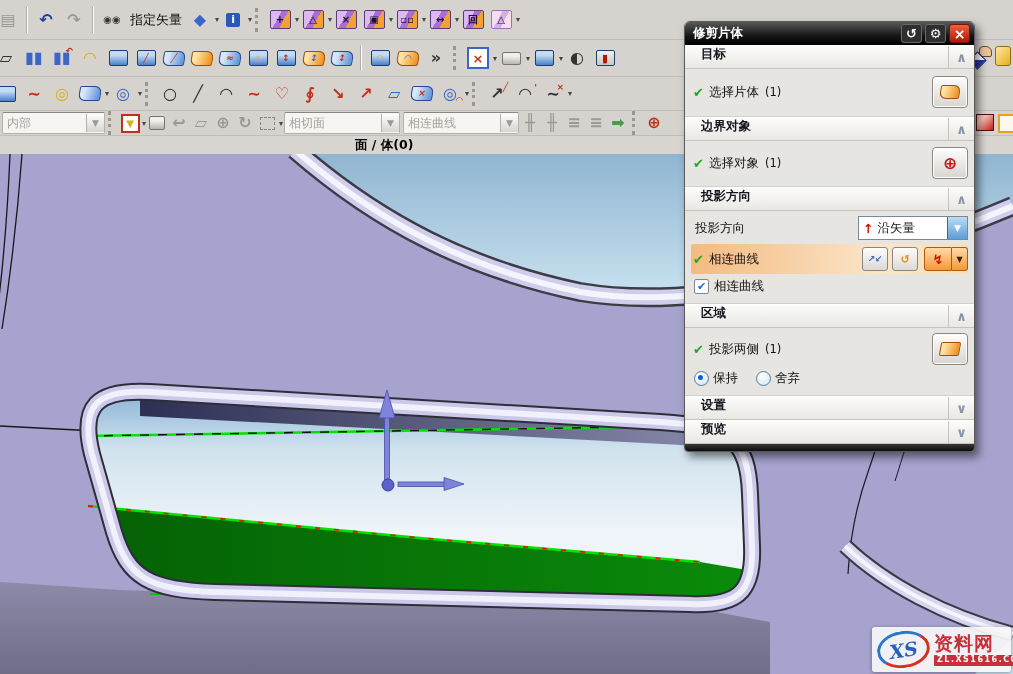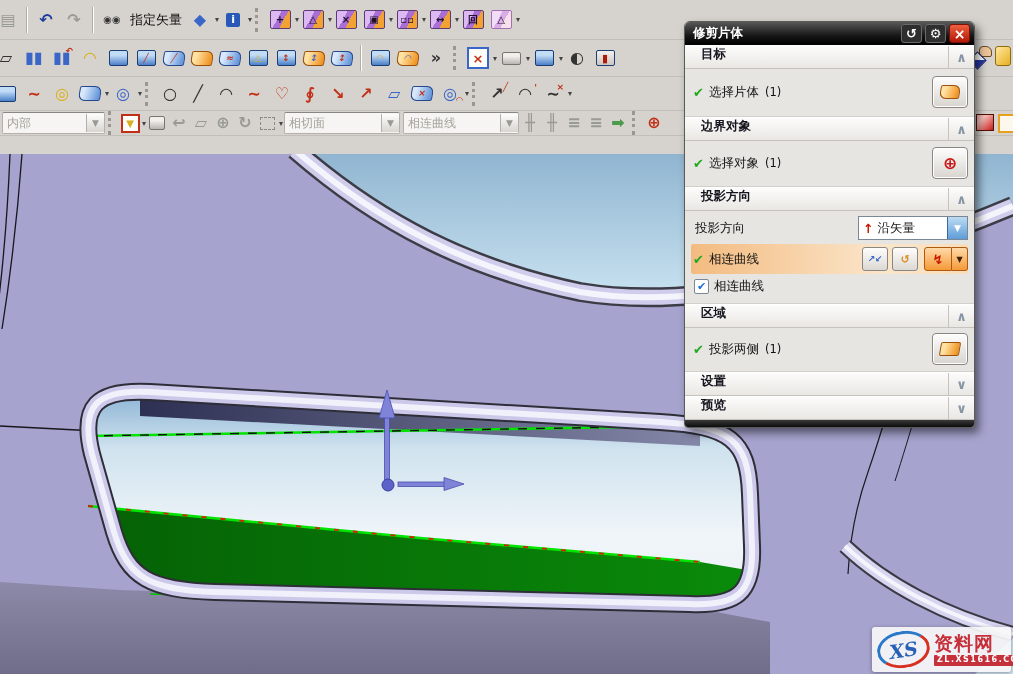--- a/index.html
+++ b/index.html
@@ -402,20 +402,23 @@
     <span class="tbtn">
         <b class="gly c-red">⊕</b>
       </span>
   </div>
 
   <div class="edgeicons" style="right:0;top:114px;">
     <span class="minicubeR"></span>
     <span class="minicubeO" style="margin-right:-5px"></span>
   </div>
 
+  <div id="statusbar">
+    <span id="statusprompt">面 / 体(0)</span>
+  </div>
 
   <div id="viewport">
     <svg width="1013" height="520" viewBox="0 0 1013 520">
       <defs>
         <linearGradient id="skyG" x1="0" y1="0" x2="0" y2="1">
           <stop offset="0" stop-color="#8fb4d0"></stop>
             <stop offset="1" stop-color="#c8e2f0"></stop>
         </linearGradient>
         <linearGradient id="innerG" x1="0" y1="0" x2="0" y2="1">
           <stop offset="0" stop-color="#7fabd0"></stop>
@@ -593,20 +596,26 @@
     </div>
     <div class="dgrp">
       <div class="drow" style="min-height:34px">
         <span class="chk">✔</span>
         <span class="dtext">投影两侧</span>
         <span class="dcount">(1)</span>
         <span class="bigbtn">
             <span class="sheeto" style="width:18px;height:12px;border-radius:2px"></span>
           </span>
       </div>
+      <div class="drow" style="min-height:24px">
+        <span class="radio on"></span>
+        <span class="dtext">保持</span>
+        <span class="radio" style="margin-left:18px"></span>
+        <span class="dtext">舍弃</span>
+      </div>
     </div>
 
     <div class="dhdr">
       <span>设置</span>
       <span class="coll">
           <span>∨</span>
         </span>
     </div>
     <div class="dhdr">
       <span>预览</span>

